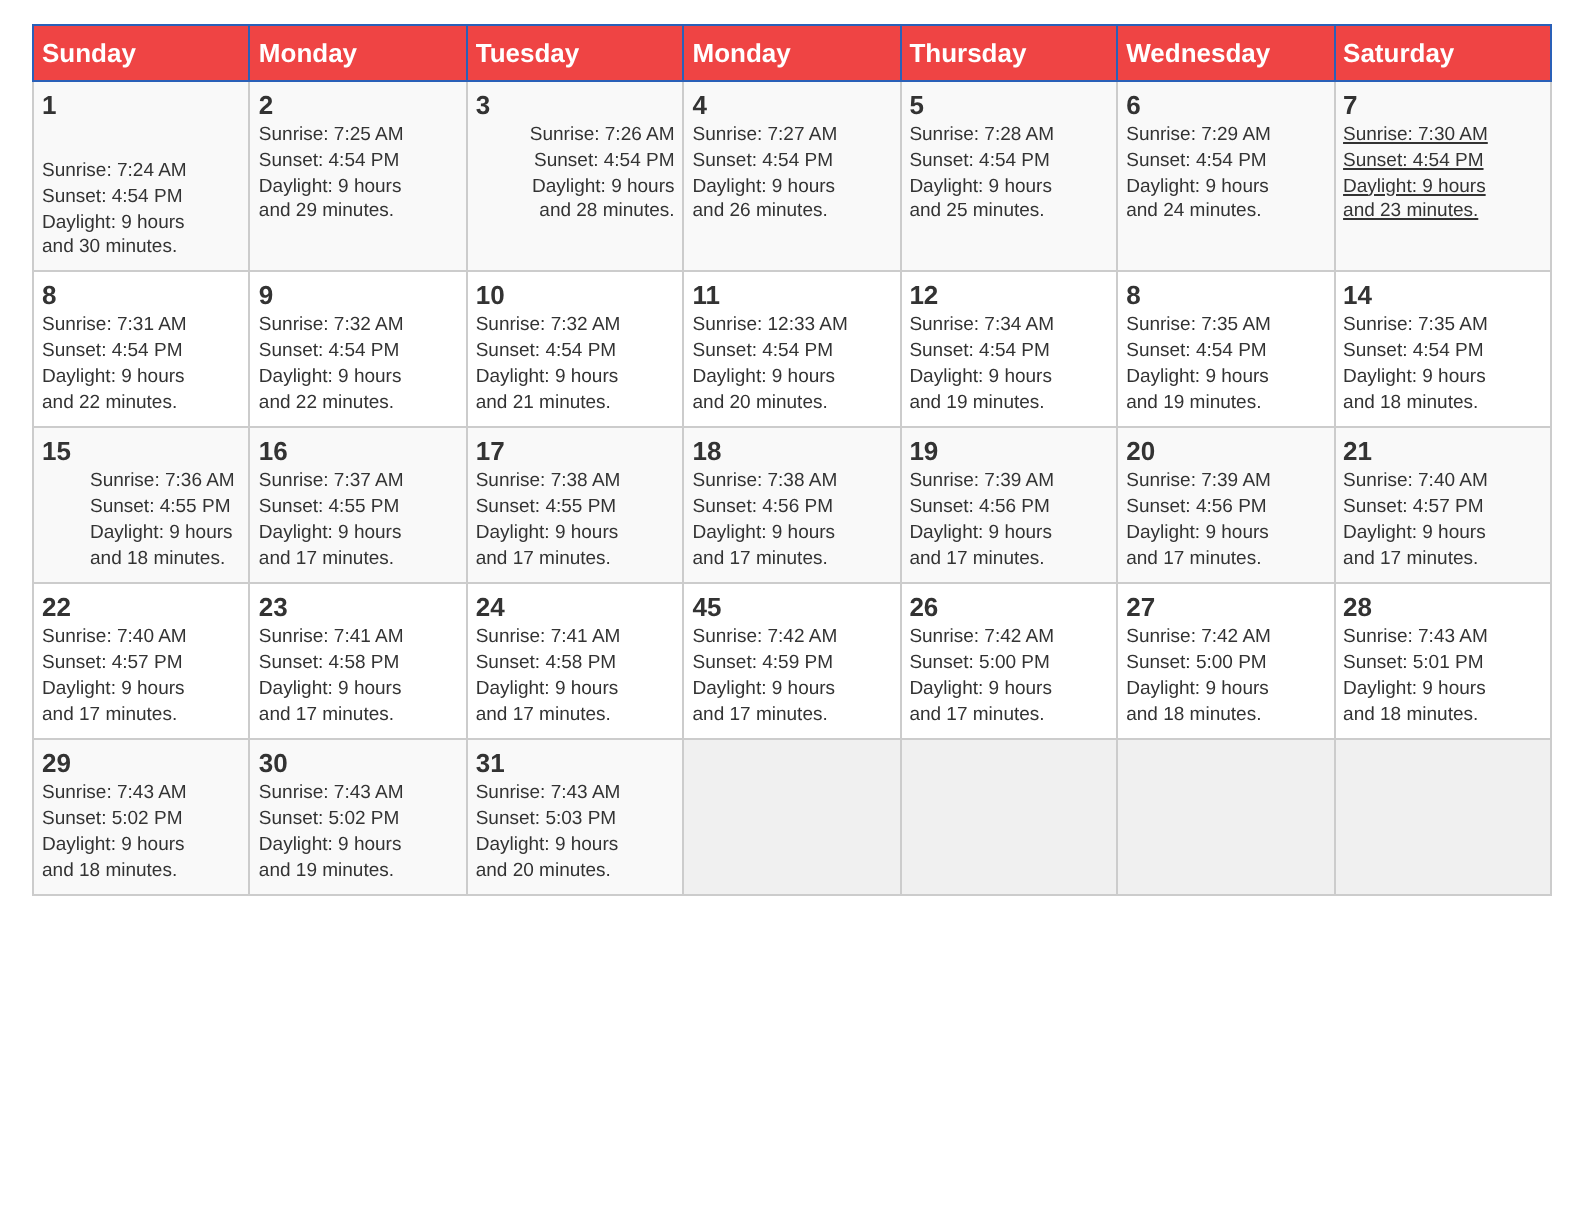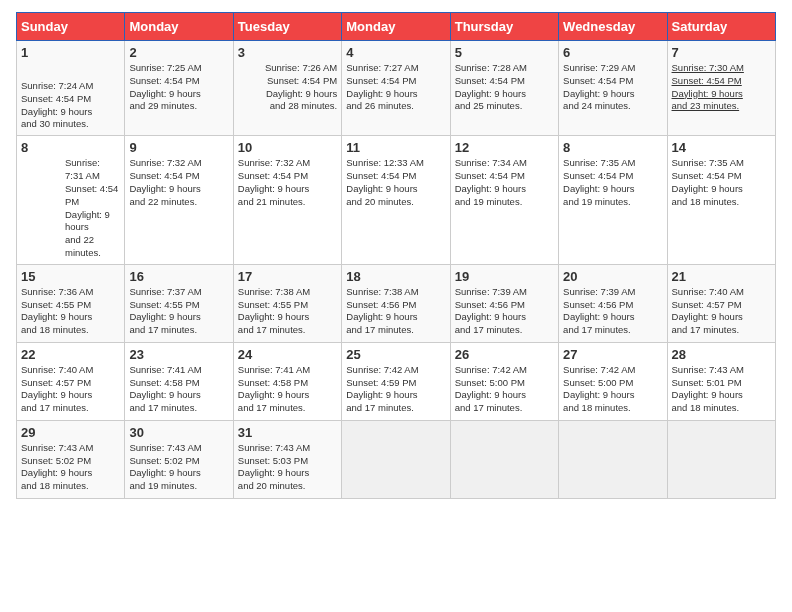--- a/index.html
+++ b/index.html
@@ -148,21 +148,21 @@
             <span class="day-number">7</span>
             <div class="day-info" style="white-space: pre-line; text-decoration: underline;">Sunrise: 7:30 AM
 Sunset: 4:54 PM
 Daylight: 9 hours
 and 23 minutes.</div>
           </td>
         </tr>
         <tr>
           <td>
             <span class="day-number">8</span>
-            <div class="day-info" style="white-space: pre-line; margin-left: 44px;">Sunrise: 7:31 AM
+            <div class="day-info" style="white-space: pre-line;">Sunrise: 7:31 AM
 Sunset: 4:54 PM
 Daylight: 9 hours
 and 22 minutes.</div>
           </td>
           <td>
             <span class="day-number">9</span>
             <div class="day-info" style="white-space: pre-line;">Sunrise: 7:32 AM
 Sunset: 4:54 PM
 Daylight: 9 hours
 and 22 minutes.</div>
@@ -199,21 +199,21 @@
             <span class="day-number">14</span>
             <div class="day-info" style="white-space: pre-line;">Sunrise: 7:35 AM
 Sunset: 4:54 PM
 Daylight: 9 hours
 and 18 minutes.</div>
           </td>
         </tr>
         <tr>
           <td>
             <span class="day-number">15</span>
-            <div class="day-info" style="white-space: pre-line;">Sunrise: 7:36 AM
+            <div class="day-info" style="white-space: pre-line; margin-left: 24px;">Sunrise: 7:36 AM
 Sunset: 4:55 PM
 Daylight: 9 hours
 and 18 minutes.</div>
           </td>
           <td>
             <span class="day-number">16</span>
             <div class="day-info" style="white-space: pre-line;">Sunrise: 7:37 AM
 Sunset: 4:55 PM
 Daylight: 9 hours
 and 17 minutes.</div>
@@ -270,21 +270,21 @@
 and 17 minutes.</div>
           </td>
           <td>
             <span class="day-number">24</span>
             <div class="day-info" style="white-space: pre-line;">Sunrise: 7:41 AM
 Sunset: 4:58 PM
 Daylight: 9 hours
 and 17 minutes.</div>
           </td>
           <td>
-            <span class="day-number">25</span>
+            <span class="day-number">45</span>
             <div class="day-info" style="white-space: pre-line;">Sunrise: 7:42 AM
 Sunset: 4:59 PM
 Daylight: 9 hours
 and 17 minutes.</div>
           </td>
           <td>
             <span class="day-number">26</span>
             <div class="day-info" style="white-space: pre-line;">Sunrise: 7:42 AM
 Sunset: 5:00 PM
 Daylight: 9 hours

